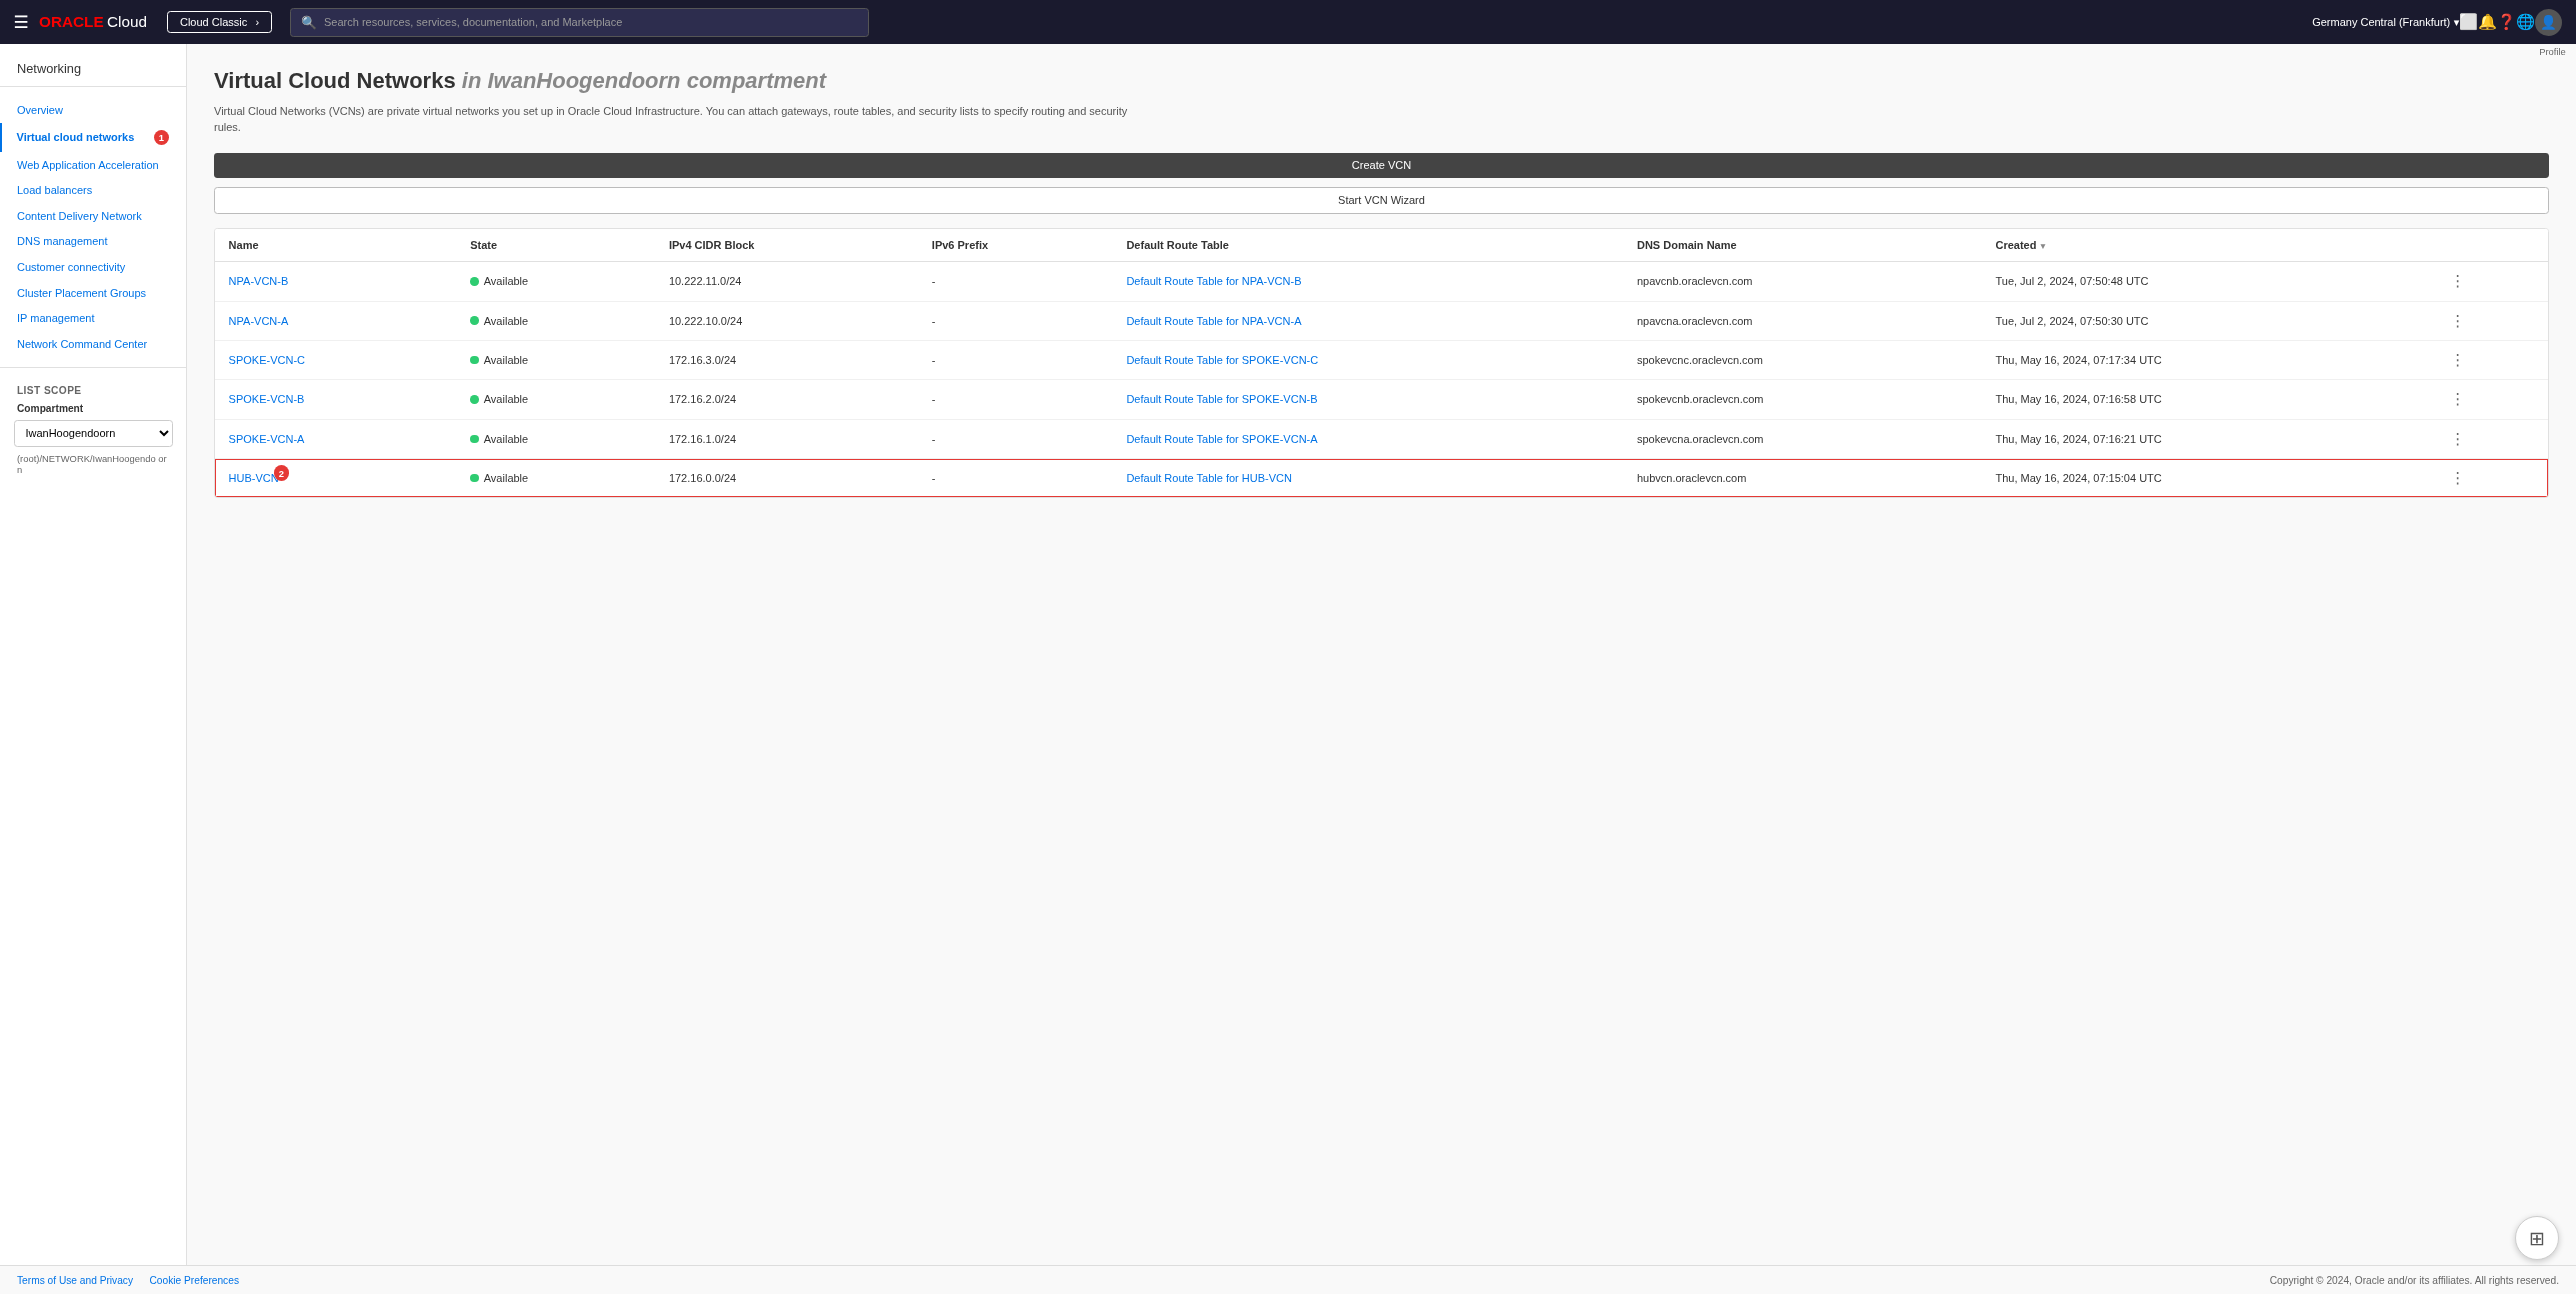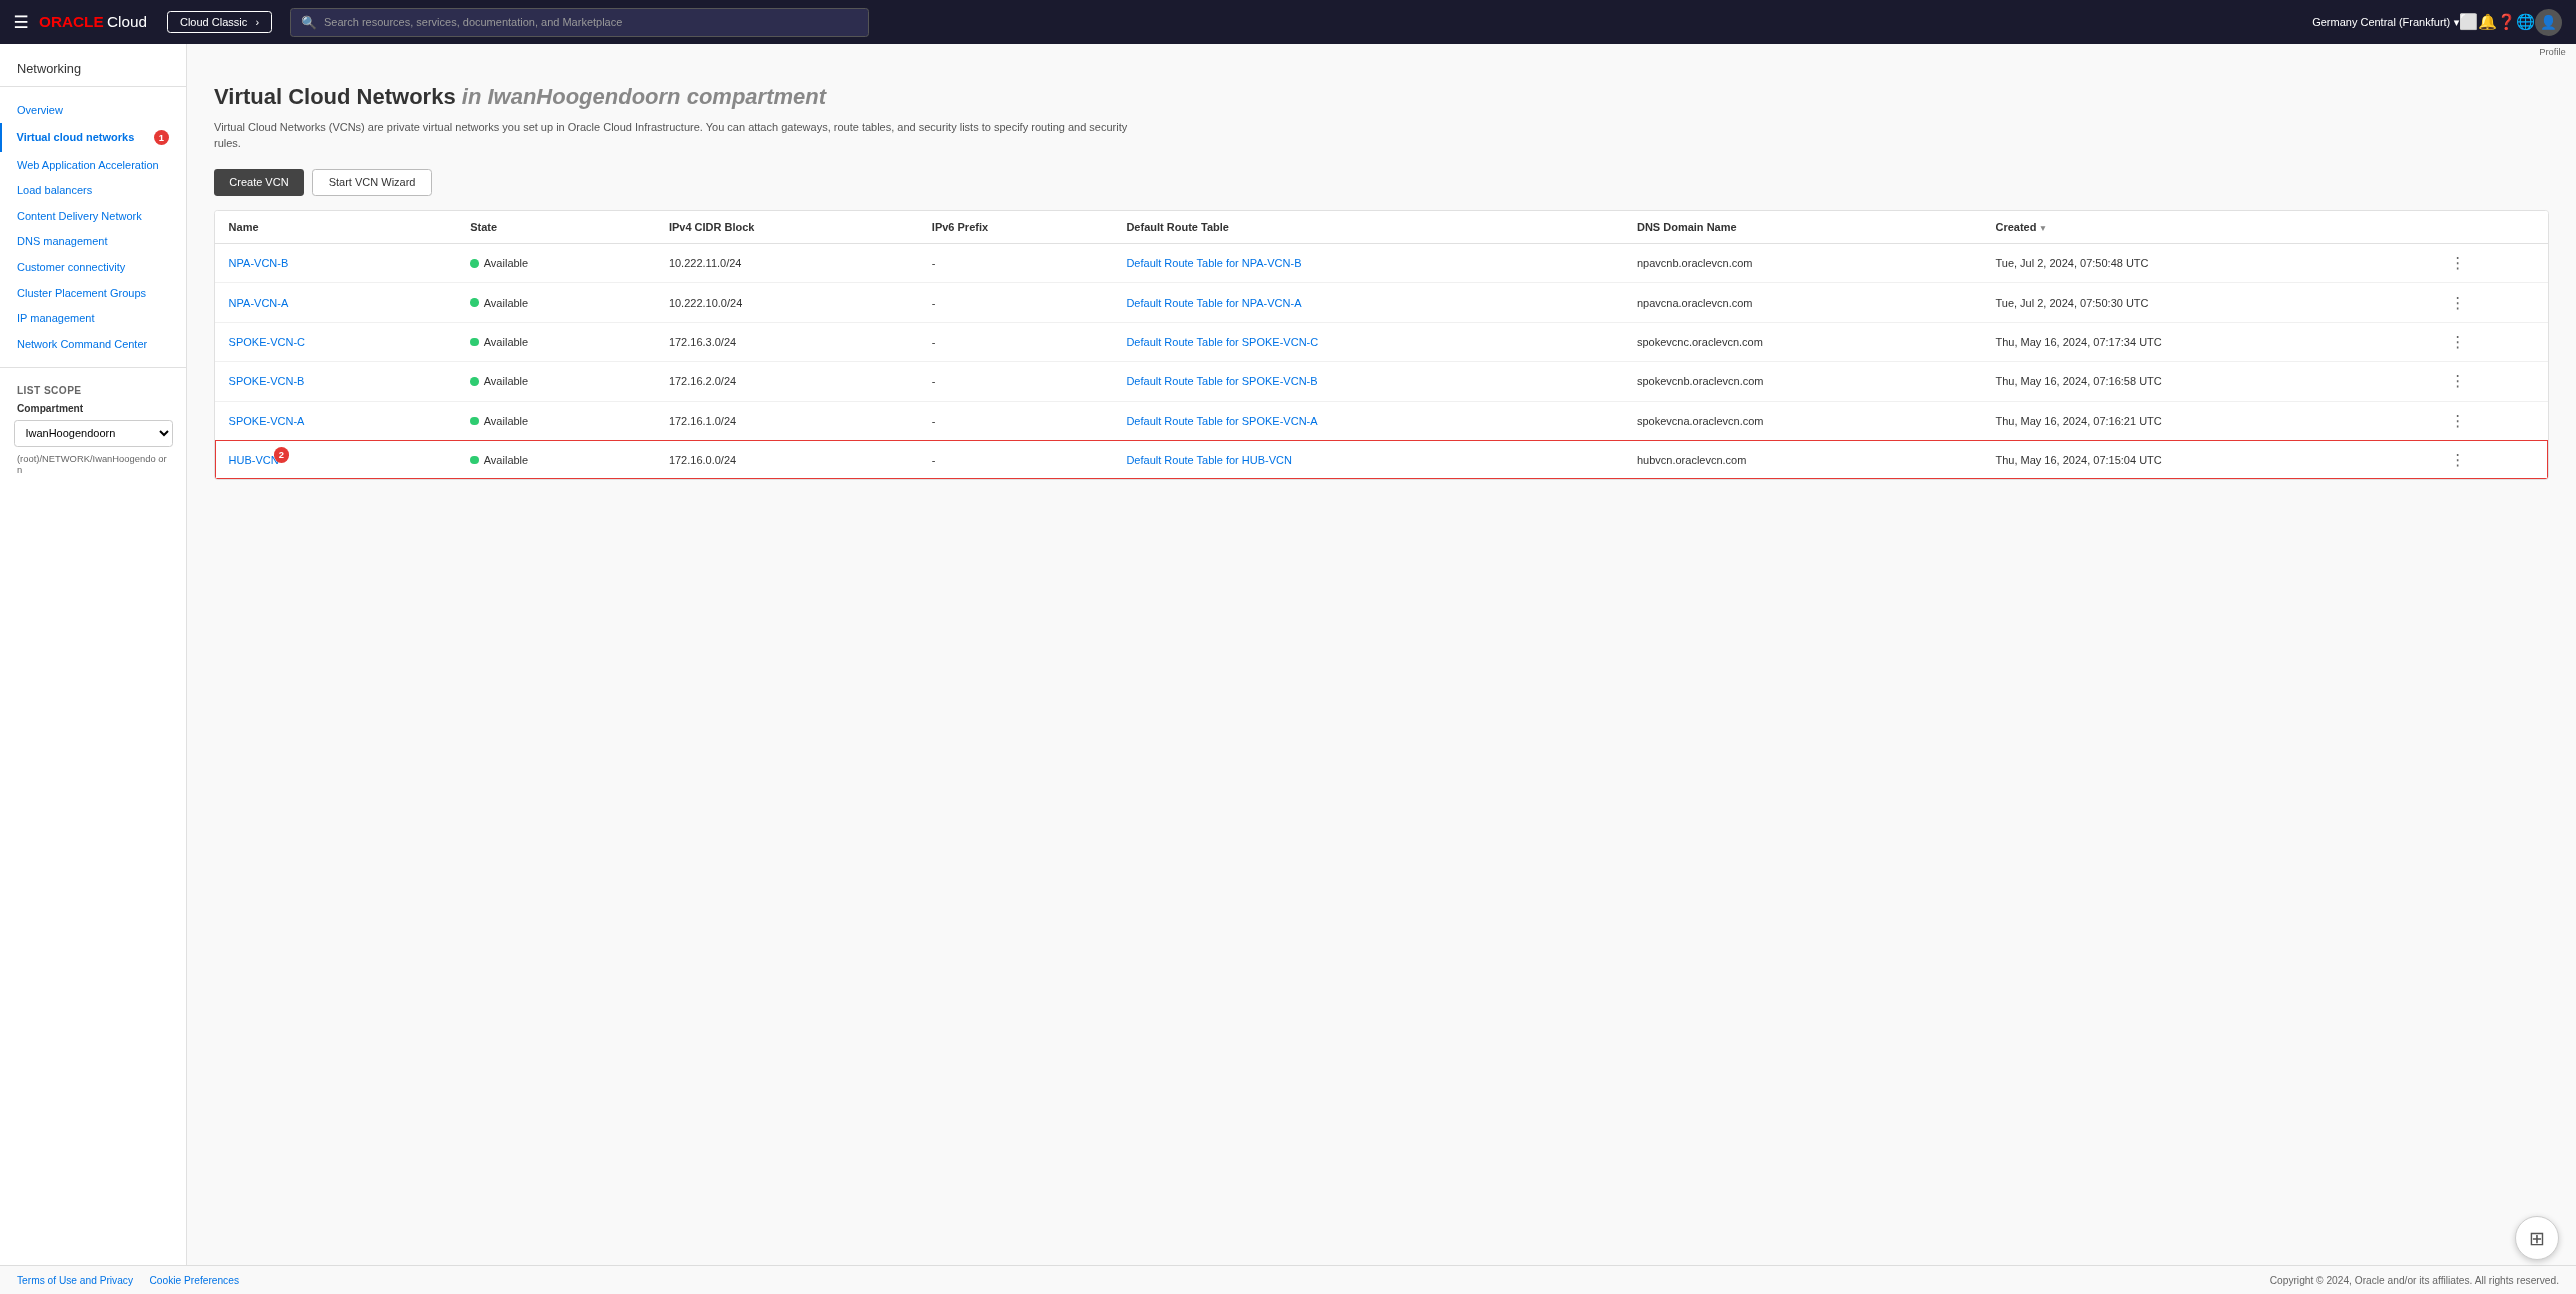--- a/index.html
+++ b/index.html
@@ -54,25 +54,25 @@
     .sidebar-section-label { font-size: 10.2px; color: #666; padding: 6.8px 17px 3.4px; font-weight: 600; text-transform: uppercase; letter-spacing: 0.4px; }
     .compartment-label { font-size: 10.2px; color: #333; padding: 3.4px 17px 3.4px; font-weight: 600; }
     .compartment-select {
       margin: 3.4px 13.6px; border: 0.9px solid #ccc; border-radius: 3.4px; padding: 5.1px 6.8px;
       font-size: 11px; width: calc(100% - 27px); background: #fff; cursor: pointer;
       appearance: auto;
     }
     .compartment-path { font-size: 9.4px; color: #666; padding: 3.4px 17px; word-break: break-all; }
 
     
-    .content { flex: 1; padding: 40px 27px; overflow-y: auto; }
+    .content { flex: 1; padding: 24px 27px; overflow-y: auto; }
     .page-title { font-size: 22px; color: #333; margin-bottom: 8.5px; }
     .page-title em { font-style: italic; color: #888; }
     .page-subtitle { font-size: 11px; color: #555; margin-bottom: 17px; line-height: 1.5; max-width: 937px; }
-    .toolbar { display: flex; gap: 8.5px; margin-bottom: 13.6px; }
+    .toolbar { display: flex; gap: 8.5px; margin-bottom: 13.6px; flex-direction: column; }
     .btn-primary {
       background: #444; color: #fff; border: none; padding: 6.8px 15.3px;
       border-radius: 3.4px; cursor: pointer; font-size: 11px; font-weight: 500;
     }
     .btn-secondary {
       background: #fff; color: #333; border: 0.9px solid #bbb; padding: 6.8px 15.3px;
       border-radius: 3.4px; cursor: pointer; font-size: 11px;
     }
 
     

